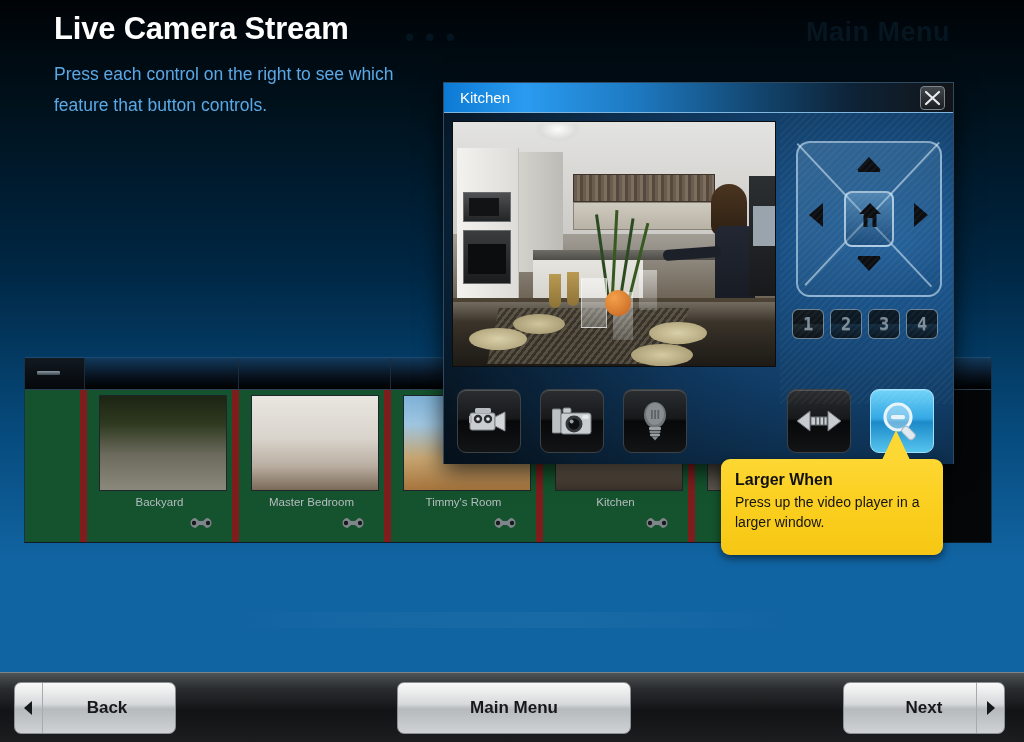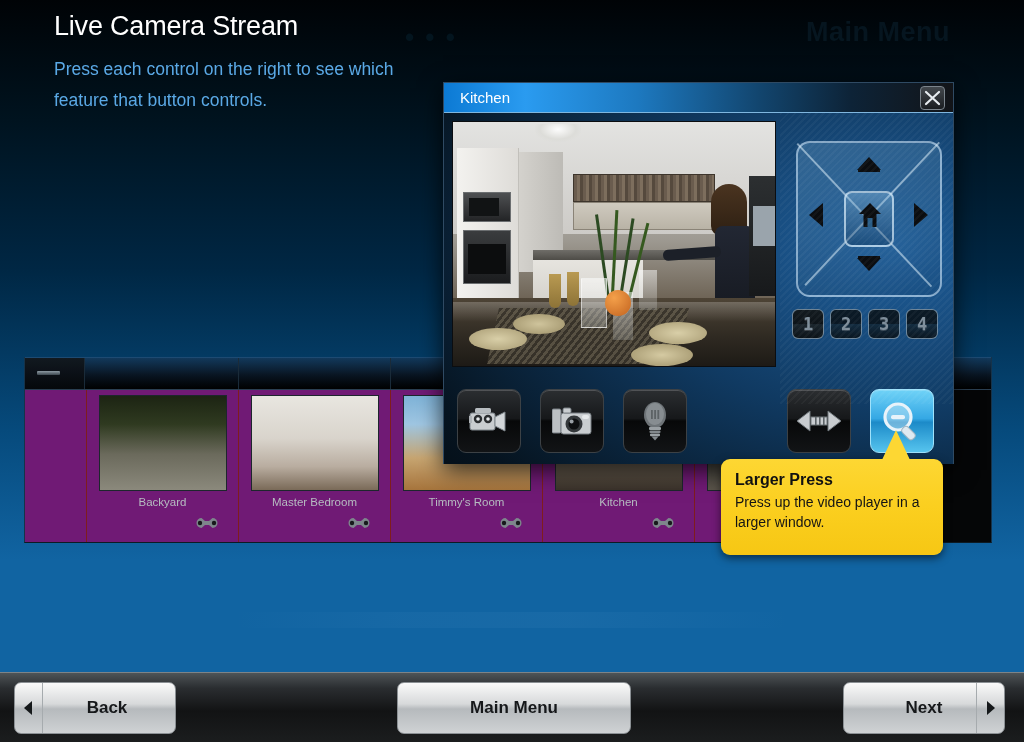--- a/index.html
+++ b/index.html
@@ -38,21 +38,21 @@
   .ghost-mark { top: 22px; left: 405px; font-size: 26px; color:#07202e; letter-spacing:2px;}
   .ghost-faint-line {
     position:absolute; left:232px; top:612px; width:560px; height:16px;
     background: linear-gradient(90deg, rgba(255,255,255,0) 0%, rgba(120,180,225,.055) 30%, rgba(120,180,225,.07) 60%, rgba(255,255,255,0) 100%);
     border-radius: 8px;
   }
 
   
   #copy { position: absolute; left: 54px; top: 10px; width: 370px; }
   #title {
-    font-size: 27px; font-weight: normal; color: #ffffff;
+    font-size: 31px; font-weight: bold; color: #ffffff;
     letter-spacing: -.2px; line-height: 1.2;
   }
   .para {
     font-size: 17.5px; line-height: 31px; color: #e9eef2;
     margin-top: 12px;
   }
   .para.accent { color: #5aa9e6; }
 
   
   #strip {
@@ -84,22 +84,22 @@
   }
   .strip-head-glow {
     position:absolute; left:60px; right:0; top:0; bottom:0;
     background: linear-gradient(180deg, rgba(18,64,105,.85) 0%, rgba(8,26,44,.6) 55%, rgba(0,0,0,.9) 100%);
   }
 
   #thumbs { position: relative; display: flex; height: 153px; }
   .thumb {
     position: relative;
     width: 152px; flex: 0 0 152px;
-    border-right: 1px solid #7f1d1d;
-    background: #701a75;
+    border-right: 7px solid #7f1d1d;
+    background: #14532d;
     overflow: hidden;
   }
   .thumb .shot {
     position: absolute; left: 12px; top: 5px;
     width: 128px; height: 96px;
     border: 1px solid #1d262d;
     overflow: hidden;
   }
   .thumb .cap {
     position: absolute; left: 0; right: 0; top: 106px;
@@ -536,21 +536,21 @@
           <circle cx="17" cy="17" r="13" fill="rgba(255,255,255,.35)" stroke="#e8f3fa" stroke-width="3.2"></circle>
           <rect x="10" y="15" width="14" height="4.2" rx="2" fill="#e8f3fa"></rect>
           <rect x="25" y="25" width="15" height="8" rx="3.6" fill="#dfeaf1" stroke="#9fb4c2" transform="rotate(45 25 25)"></rect>
         </svg>
       </div>
     </div>
   </div>
 
   <div id="tooltip">
     <div class="tail"></div>
-    <div class="tt-title">Larger Press</div>
+    <div class="tt-title">Larger When</div>
     <div class="tt-body">Press up the video player in a larger window.</div>
   </div>
 
   <div id="bottombar">
     <div class="navbtn" id="nav-back">
       <span class="arrow-l">
         <svg width="9" height="14" viewBox="0 0 9 14">
             <path d="M8 0 L0 7 L8 14 Z" fill="#15181a"></path>
           </svg>
       </span>

